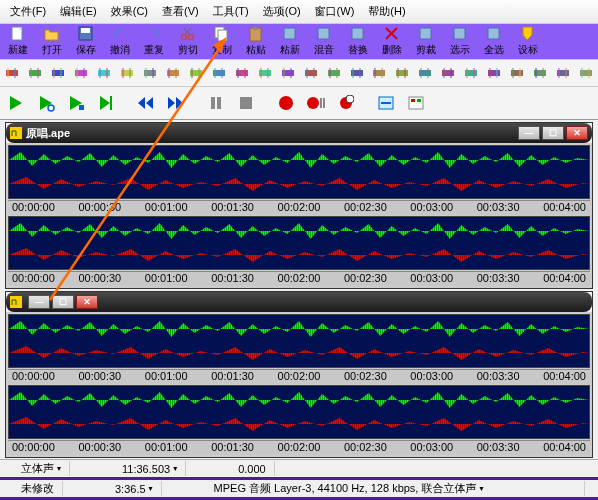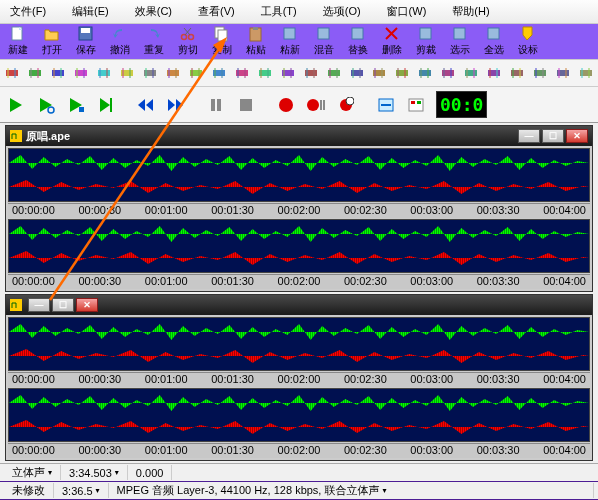--- a/index.html
+++ b/index.html
@@ -1,44 +1,44 @@
 <!DOCTYPE html>
 <html><head>
 <meta charset="utf-8">
 <style>
 *{box-sizing:border-box;margin:0;padding:0;font-family:"Microsoft YaHei",SimSun,sans-serif;font-size:11px;}
 body{background:#f0f0f0;width:598px;height:500px;overflow:hidden;}
-.menubar{display:flex;background:linear-gradient(#fdfdfd,#ececec);border-bottom:1px solid #ccc;padding:2px 4px;gap:14px;}
+.menubar{display:flex;background:linear-gradient(#fdfdfd,#ececec);border-bottom:1px solid #ccc;padding:2px 4px;gap:2px;}
 .menubar span{padding:2px 6px;cursor:default;}
 .toolbar1{display:flex;background:#8b5cf6;border-bottom:1px solid #ccc;padding:1px;}
 .tb1-btn{width:34px;height:33px;display:flex;flex-direction:column;align-items:center;justify-content:center;border:1px solid transparent;cursor:default;}
 .tb1-ico{width:16px;height:16px;}
 .tb1-lbl{font-size:10px;margin-top:1px;}
 .toolbar2{display:flex;background:#f4f4f4;border-bottom:1px solid #ccc;padding:2px 1px;gap:1px;}
 .tb2-btn{width:22px;height:22px;display:flex;align-items:center;justify-content:center;border:1px solid transparent;}
 .tb2-ico{width:14px;height:14px;}
 .toolbar3{display:flex;background:#f4f4f4;border-bottom:1px solid #999;padding:4px 2px;align-items:center;gap:2px;}
 .t3btn{width:28px;height:24px;display:flex;align-items:center;justify-content:center;}
 .t3sep{width:8px;}
 .timer{background:#000;color:#0f0;font-family:monospace;font-size:18px;font-weight:bold;padding:2px 3px;border:1px solid #333;margin-left:4px;}
 .track-win{margin:2px 5px;border:1px solid #333;}
-.titlebar{background:linear-gradient(#4a4a4a,#1a1a1a);color:#fff;display:flex;align-items:center;padding:2px 4px;height:20px;}
+.titlebar{background:linear-gradient(#4a4a4a,#1a1a1a);color:#fff;display:flex;align-items:center;padding:2px 4px;height:20px;border-radius:8px;}
 .tb-ico{width:12px;height:12px;margin-right:4px;}
 .tb-title{flex:1;font-weight:bold;}
 .winbtn{width:22px;height:14px;margin-left:2px;display:flex;align-items:center;justify-content:center;font-size:9px;font-weight:bold;}
 .minb{background:linear-gradient(#e8e8e8,#bcbcbc);border:1px solid #555;}
 .maxb{background:linear-gradient(#e8e8e8,#bcbcbc);border:1px solid #555;}
 .closeb{background:linear-gradient(#f5a3a3,#d43a2f);border:1px solid #8b1a1a;color:#fff;}
 .wave-area{background:#ccc;padding:2px;}
 .wave{height:54px;background:#001050;position:relative;overflow:hidden;border:1px solid #444;margin-bottom:1px;}
 .wv-green{position:absolute;left:0;right:0;top:4px;height:20px;background:repeating-linear-gradient(90deg,#0f0 0,#0f0 1px,#0a0 1px,#0a0 2px);clip-path:polygon(0 50%,2% 10%,4% 80%,6% 20%,8% 70%,10% 30%,12% 60%,14% 15%,16% 85%,18% 25%,20% 75%,22% 35%,24% 65%,26% 10%,28% 90%,30% 20%,32% 70%,34% 30%,36% 60%,38% 15%,40% 85%,42% 25%,44% 75%,46% 35%,48% 65%,50% 10%,52% 90%,54% 20%,56% 70%,58% 30%,60% 60%,62% 15%,64% 85%,66% 25%,68% 75%,70% 35%,72% 65%,74% 10%,76% 90%,78% 20%,80% 70%,82% 30%,84% 60%,86% 15%,88% 85%,90% 25%,92% 75%,94% 35%,96% 65%,98% 40%,100% 50%);}
 .wv-red{position:absolute;left:0;right:0;top:28px;height:20px;background:repeating-linear-gradient(90deg,#f00 0,#f00 1px,#a00 1px,#a00 2px);clip-path:polygon(0 50%,3% 15%,6% 75%,9% 25%,12% 65%,15% 35%,18% 55%,21% 20%,24% 80%,27% 30%,30% 70%,33% 40%,36% 60%,39% 20%,42% 85%,45% 30%,48% 70%,51% 35%,54% 60%,57% 20%,60% 80%,63% 30%,66% 70%,69% 40%,72% 60%,75% 20%,78% 85%,81% 30%,84% 70%,87% 35%,90% 60%,93% 25%,96% 70%,99% 45%,100% 50%);}
 .ruler{height:15px;background:#c8c8c8;border-top:1px solid #888;display:flex;justify-content:space-between;padding:0 4px;font-size:9px;}
 .statusbar{position:absolute;bottom:0;left:0;right:0;background:#f0f0f0;border-top:1px solid #aaa;}
-.srow{display:flex;border-bottom:1px solid #4c1d95;padding:1px 4px;}
+.srow{display:flex;border-bottom:3px solid #4c1d95;padding:1px 13px;gap:44px;}
 .scell{padding:0 8px;border-right:1px solid #ccc;display:flex;align-items:center;}
 .dd::after{content:"▾";margin-left:3px;font-size:8px;}
 .arrow{position:absolute;pointer-events:none;z-index:100;}
 </style>
 </head>
 <body>
 
 <div class="menubar">
   <span>文件(F)</span>
   <span>编辑(E)</span>
@@ -417,21 +417,20 @@
         <rect x="3" y="6" width="10" height="2" fill="#06c"></rect>
       </svg>
     </div>
   <div class="t3btn">
       <svg width="16" height="14">
         <rect x="1" y="1" width="14" height="12" fill="#fff" stroke="#888"></rect>
         <rect x="3" y="3" width="4" height="3" fill="#d00"></rect>
         <rect x="9" y="3" width="4" height="3" fill="#0a0"></rect>
       </svg>
     </div>
-  <div class="timer">00:0</div>
 </div>
 
 <div class="track-win">
   <div class="titlebar">
     <svg class="tb-ico">
         <rect width="12" height="12" fill="#fc0"></rect>
         <path d="M2,9 L2,4 L6,4 L6,9" stroke="#060" fill="none"></path>
       </svg>
     <span class="tb-title">原唱.ape</span>
     <div class="winbtn minb">—</div>
@@ -517,21 +516,21 @@
 </div>
 
 <svg class="arrow" style="left:45px;top:35px" width="190" height="270">
   <line x1="5" y1="265" x2="178" y2="8" stroke="#ff6a00" stroke-width="2.5"></line>
   <polygon points="182,2 168,10 176,18" fill="#ff6a00"></polygon>
 </svg>
 
 <div class="statusbar">
   <div class="srow">
     <div class="scell dd">立体声</div>
-    <div class="scell dd">3:34.503</div>
+    <div class="scell dd">11:36.503</div>
     <div class="scell">0.000</div>
   </div>
   <div class="srow">
     <div class="scell">未修改</div>
     <div class="scell dd">3:36.5</div>
     <div class="scell dd" style="flex:1">MPEG 音频 Layer-3, 44100 Hz, 128 kbps, 联合立体声</div>
   </div>
 </div>
 
 </body></html>

